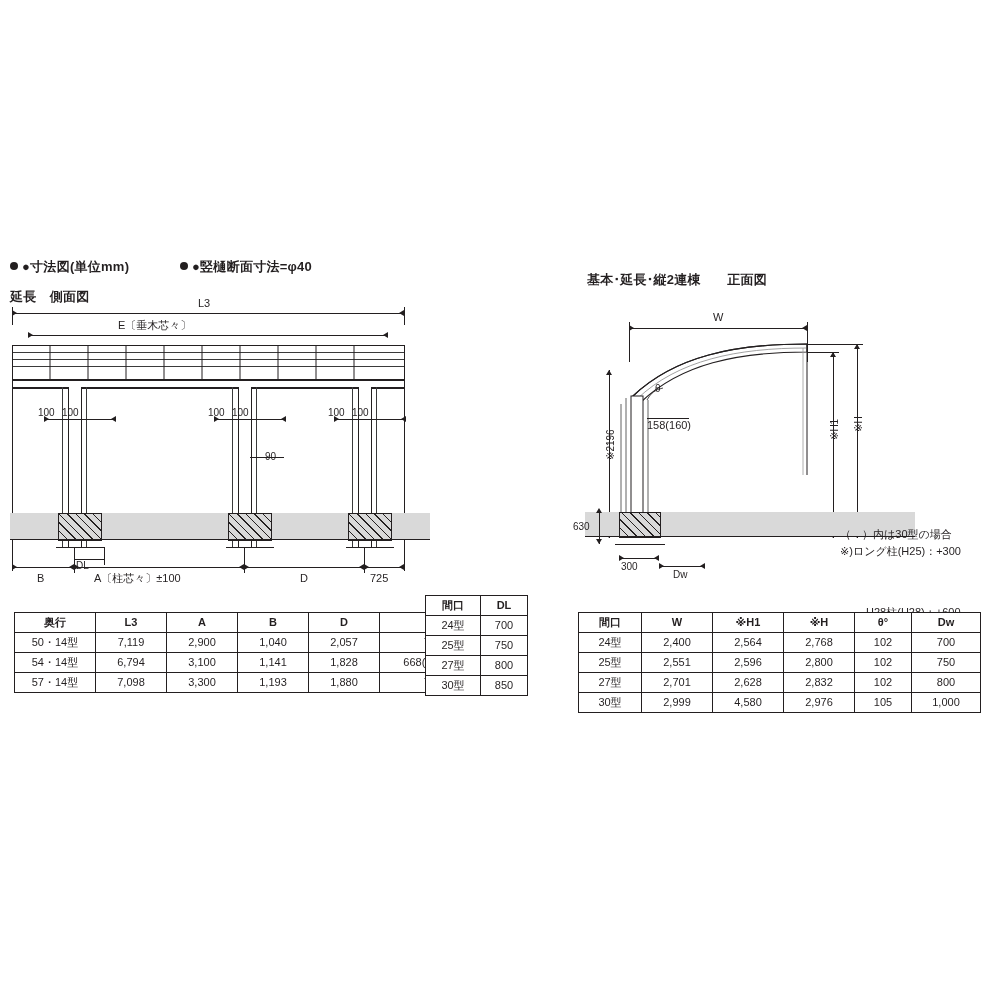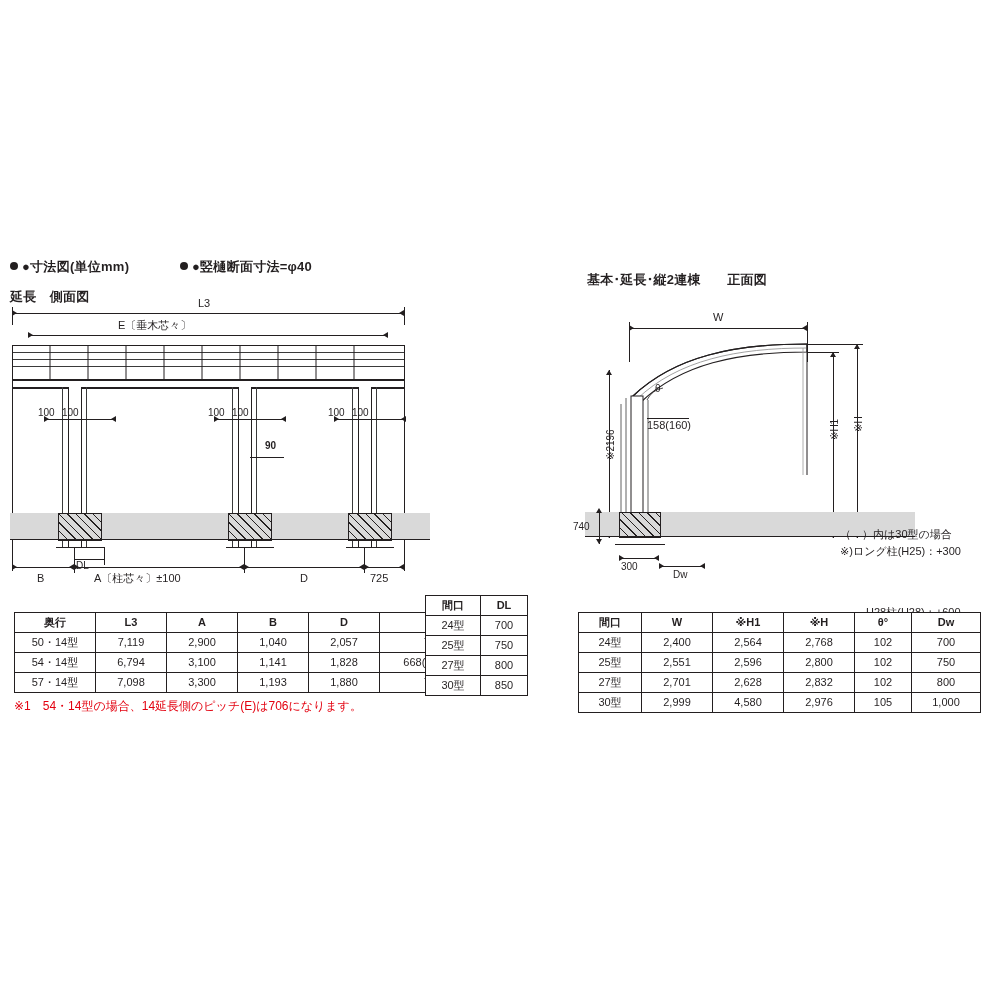--- a/index.html
+++ b/index.html
@@ -139,21 +139,21 @@
     <div class="lbl sm" style="left:198px;top:113px;">100</div>
     <div class="lbl sm" style="left:222px;top:113px;">100</div>
 
     <div class="ln hl" style="left:324px;top:124px;width:72px;"></div>
     <div class="tri-r" style="left:324px;top:121px;"></div>
     <div class="tri-l" style="left:391px;top:121px;"></div>
     <div class="lbl sm" style="left:318px;top:113px;">100</div>
     <div class="lbl sm" style="left:342px;top:113px;">100</div>
 
     <div class="ln hl" style="left:240px;top:162px;width:34px;"></div>
-    <div class="lbl sm" style="left:255px;top:146px;font-weight:bold;">90</div>
+    <div class="lbl sm" style="left:255px;top:157px;">90</div>
 
     <div class="ground" style="left:0px;top:218px;width:420px;height:26px;"></div>
     <div class="ln hl" style="left:0px;top:244px;width:420px;"></div>
 
     <div class="hatch" style="left:48px;top:218px;width:42px;height:26px;"></div>
     <div class="hatch" style="left:218px;top:218px;width:42px;height:26px;"></div>
     <div class="hatch" style="left:338px;top:218px;width:42px;height:26px;"></div>
     <div class="ln hl" style="left:46px;top:252px;width:48px;"></div>
     <div class="ln hl" style="left:216px;top:252px;width:48px;"></div>
     <div class="ln hl" style="left:336px;top:252px;width:48px;"></div>
@@ -240,21 +240,21 @@
     <div class="ln hl" style="left:222px;top:52px;width:32px;"></div>
 
     <div class="ground" style="left:0px;top:212px;width:330px;height:24px;"></div>
     <div class="ln hl" style="left:0px;top:236px;width:330px;"></div>
     <div class="hatch" style="left:34px;top:212px;width:40px;height:24px;"></div>
     <div class="ln hl" style="left:30px;top:244px;width:50px;"></div>
 
     <div class="ln vl" style="left:14px;top:212px;height:32px;"></div>
     <div class="tri-u" style="left:11px;top:208px;"></div>
     <div class="tri-d" style="left:11px;top:239px;"></div>
-    <div class="lbl sm" style="left:-12px;top:222px;">740</div>
+    <div class="lbl sm" style="left:-12px;top:222px;">630</div>
 
     <div class="ln hl" style="left:34px;top:258px;width:40px;"></div>
     <div class="tri-r" style="left:34px;top:255px;"></div>
     <div class="tri-l" style="left:69px;top:255px;"></div>
     <div class="lbl sm" style="left:36px;top:262px;">300</div>
 
     <div class="ln hl" style="left:74px;top:266px;width:46px;"></div>
     <div class="tri-r" style="left:74px;top:263px;"></div>
     <div class="tri-l" style="left:115px;top:263px;"></div>
     <div class="lbl sm" style="left:88px;top:270px;">Dw</div>
@@ -370,15 +370,14 @@
         <td>30型</td>
         <td>2,999</td>
         <td>4,580</td>
         <td>2,976</td>
         <td>105</td>
         <td>1,000</td>
       </tr>
     </tbody>
   </table>
 
-  <div class="lbl note-red" style="left:14px;top:700px;font-size:12px;">※1　54・14型の場合、14延長側のピッチ(E)は706になります。</div>
 
 </div>
 
 </body></html>

